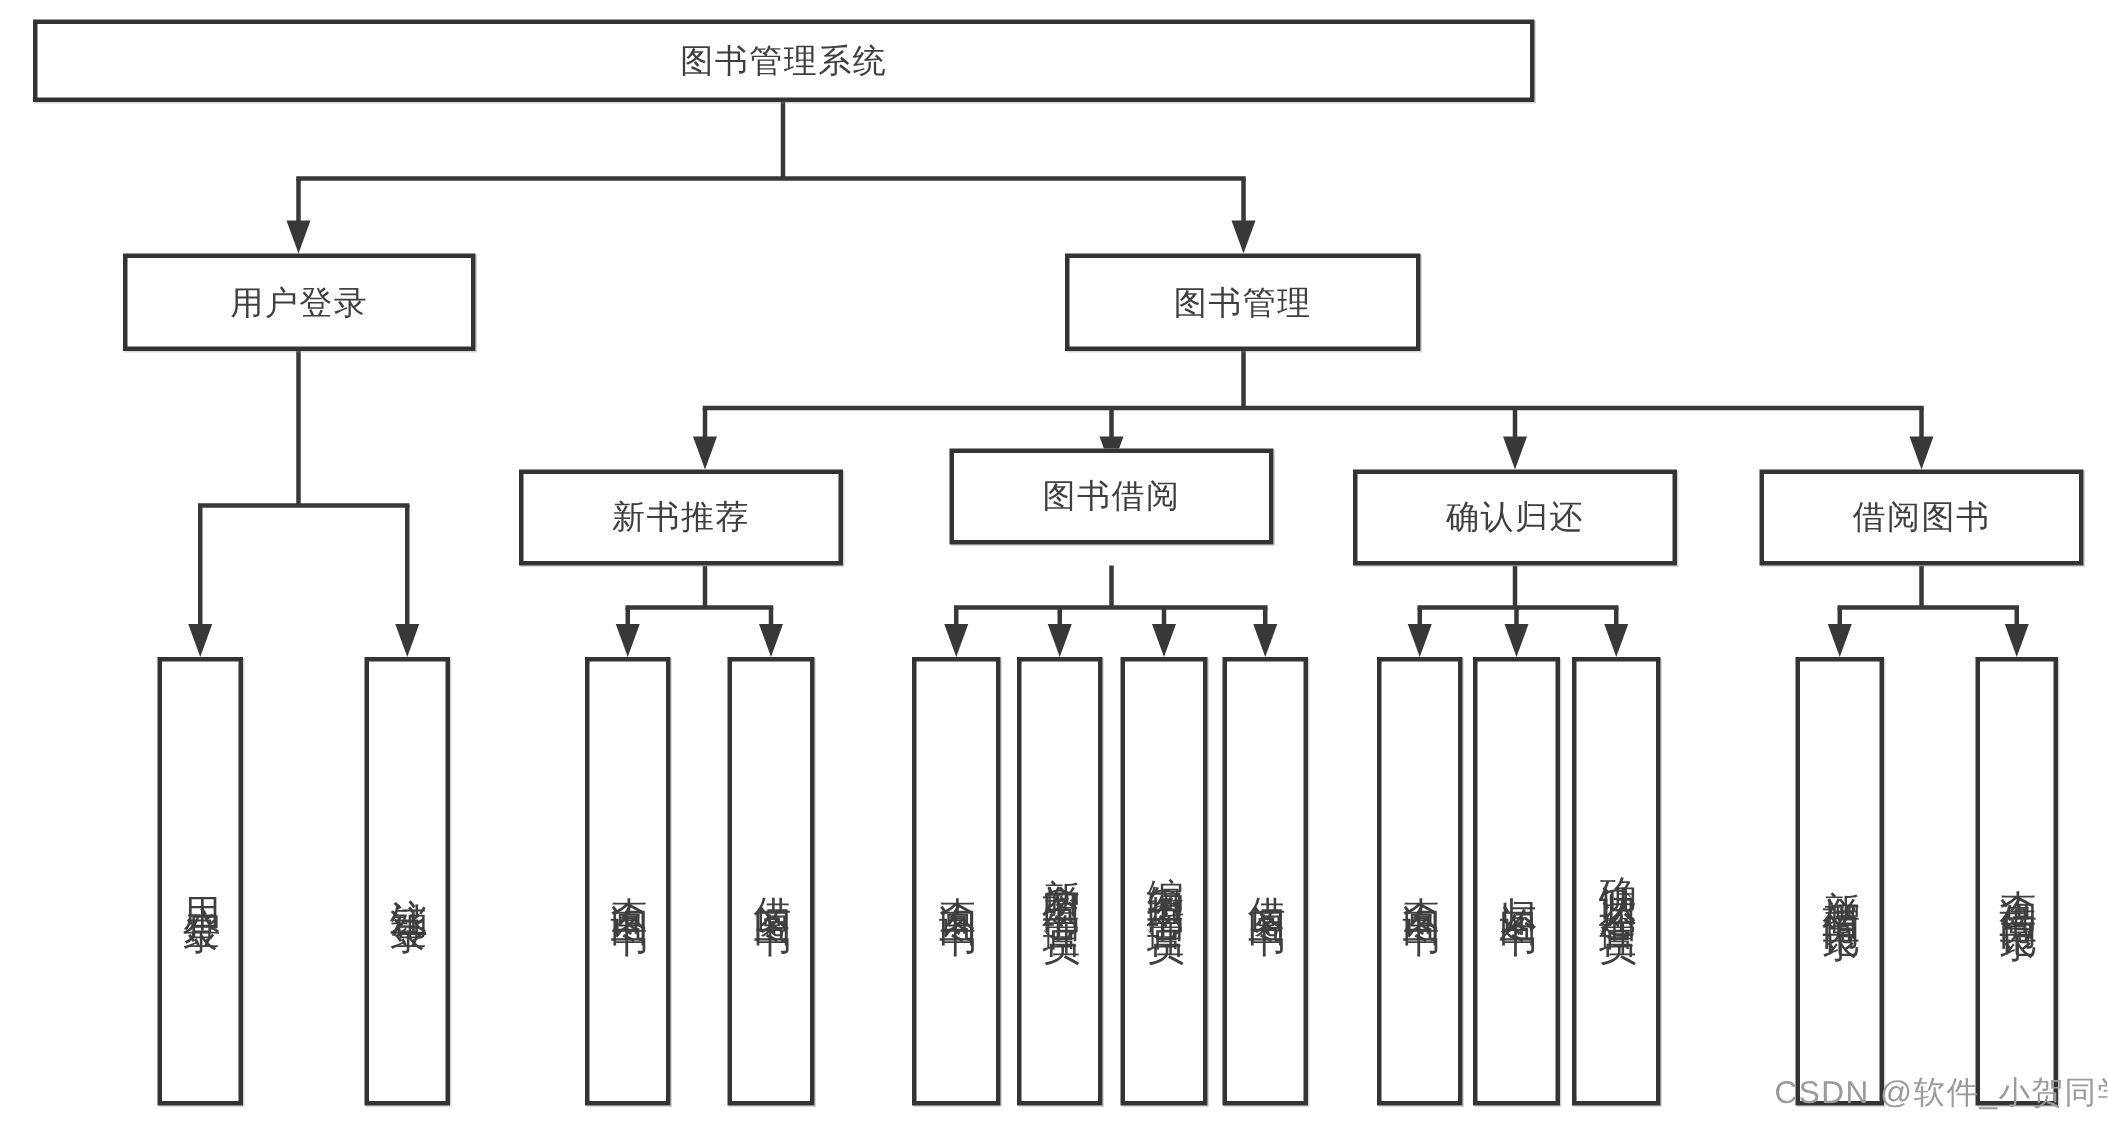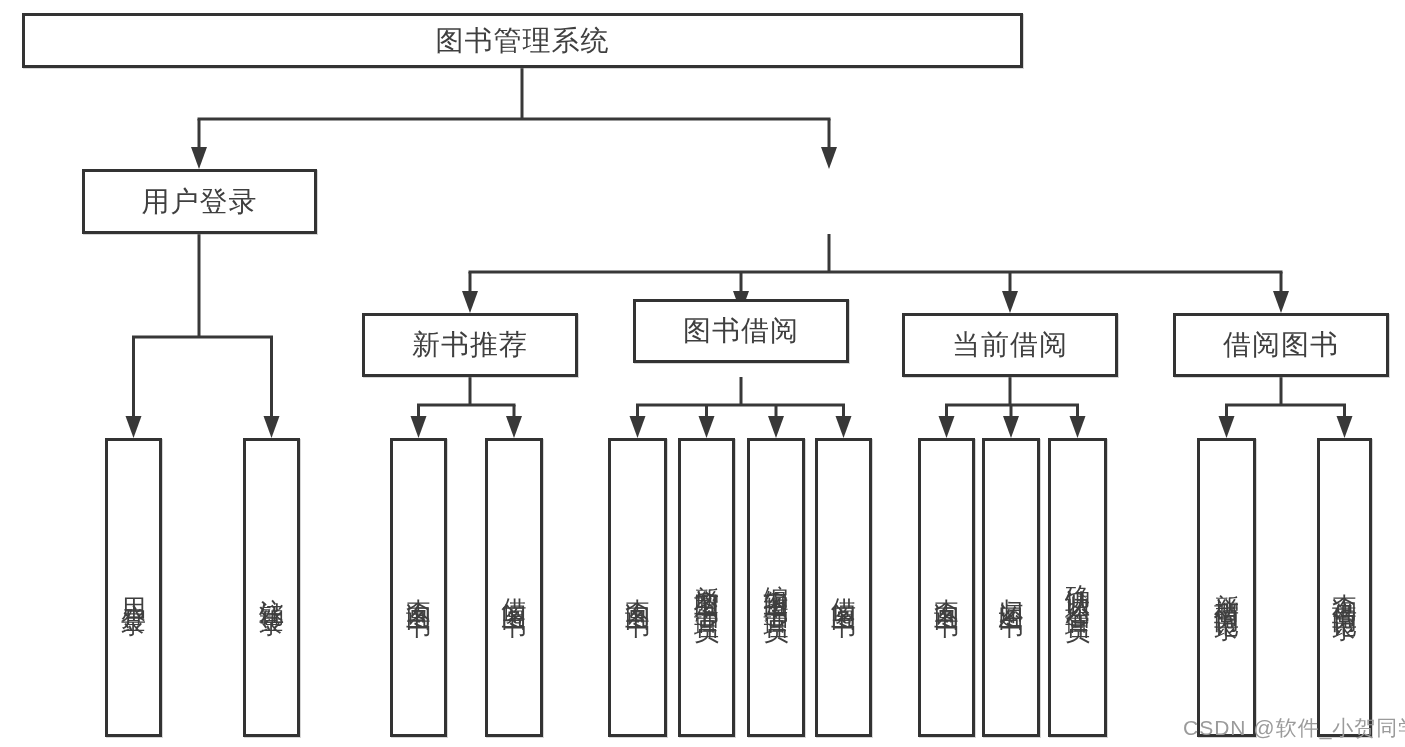--- a/index.html
+++ b/index.html
@@ -16,21 +16,21 @@
     box-sizing:border-box;
     background:#ffffff;
     border:3px solid #333333;
     display:flex;
     align-items:center;
     justify-content:center;
     color:#3f3f3f;
     z-index:2;
     box-shadow:1px 1px 0 rgba(140,140,140,.35);
   }
-  .hbox{font-size:28px;letter-spacing:1px;}
+  .hbox{font-size:22px;letter-spacing:1px;}
   .vbox{z-index:2;}
   .vtext{
     writing-mode:vertical-rl;
     text-orientation:mixed;
     letter-spacing:5px;
     line-height:1;
     font-size:25px;
     color:#3f3f3f;
   }
   .wm{
@@ -110,24 +110,25 @@
       <path d="M1003 416 L1019 416 L1011 438 Z"></path>
       <path d="M1069.5 416 L1085.5 416 L1077.5 438 Z"></path>
       <path d="M1218.5 416 L1234.5 416 L1226.5 438 Z"></path>
       <path d="M1336.5 416 L1352.5 416 L1344.5 438 Z"></path>
     </g>
   </svg>
 
   <div class="box hbox" style="left:22px;top:13px;width:1001px;height:55px">图书管理系统</div>
 
   <div class="box hbox" style="left:82px;top:169px;width:235px;height:65px">用户登录</div>
+  <div class="box hbox" style="left:710px;top:169px;width:237px;height:65px">图书管理</div>
 
-  <div class="box hbox" style="left:362px;top:313px;width:216px;height:64px">新书推荐</div>
+  <div class="box hbox" style="left:346px;top:313px;width:216px;height:64px">新书推荐</div>
   <div class="box hbox" style="left:633px;top:299px;width:216px;height:64px">图书借阅</div>
-  <div class="box hbox" style="left:902px;top:313px;width:216px;height:64px">当前借阅</div>
+  <div class="box hbox" style="left:902px;top:313px;width:216px;height:64px">确认归还</div>
   <div class="box hbox" style="left:1173px;top:313px;width:216px;height:64px">借阅图书</div>
 
   <div class="box vbox" style="left:105px;top:438px;width:57px;height:299px">
     <span class="vtext">用户登录</span>
   </div>
   <div class="box vbox" style="left:243px;top:438px;width:57px;height:299px">
     <span class="vtext">注销登录</span>
   </div>
 
   <div class="box vbox" style="left:390px;top:438px;width:57px;height:299px">

